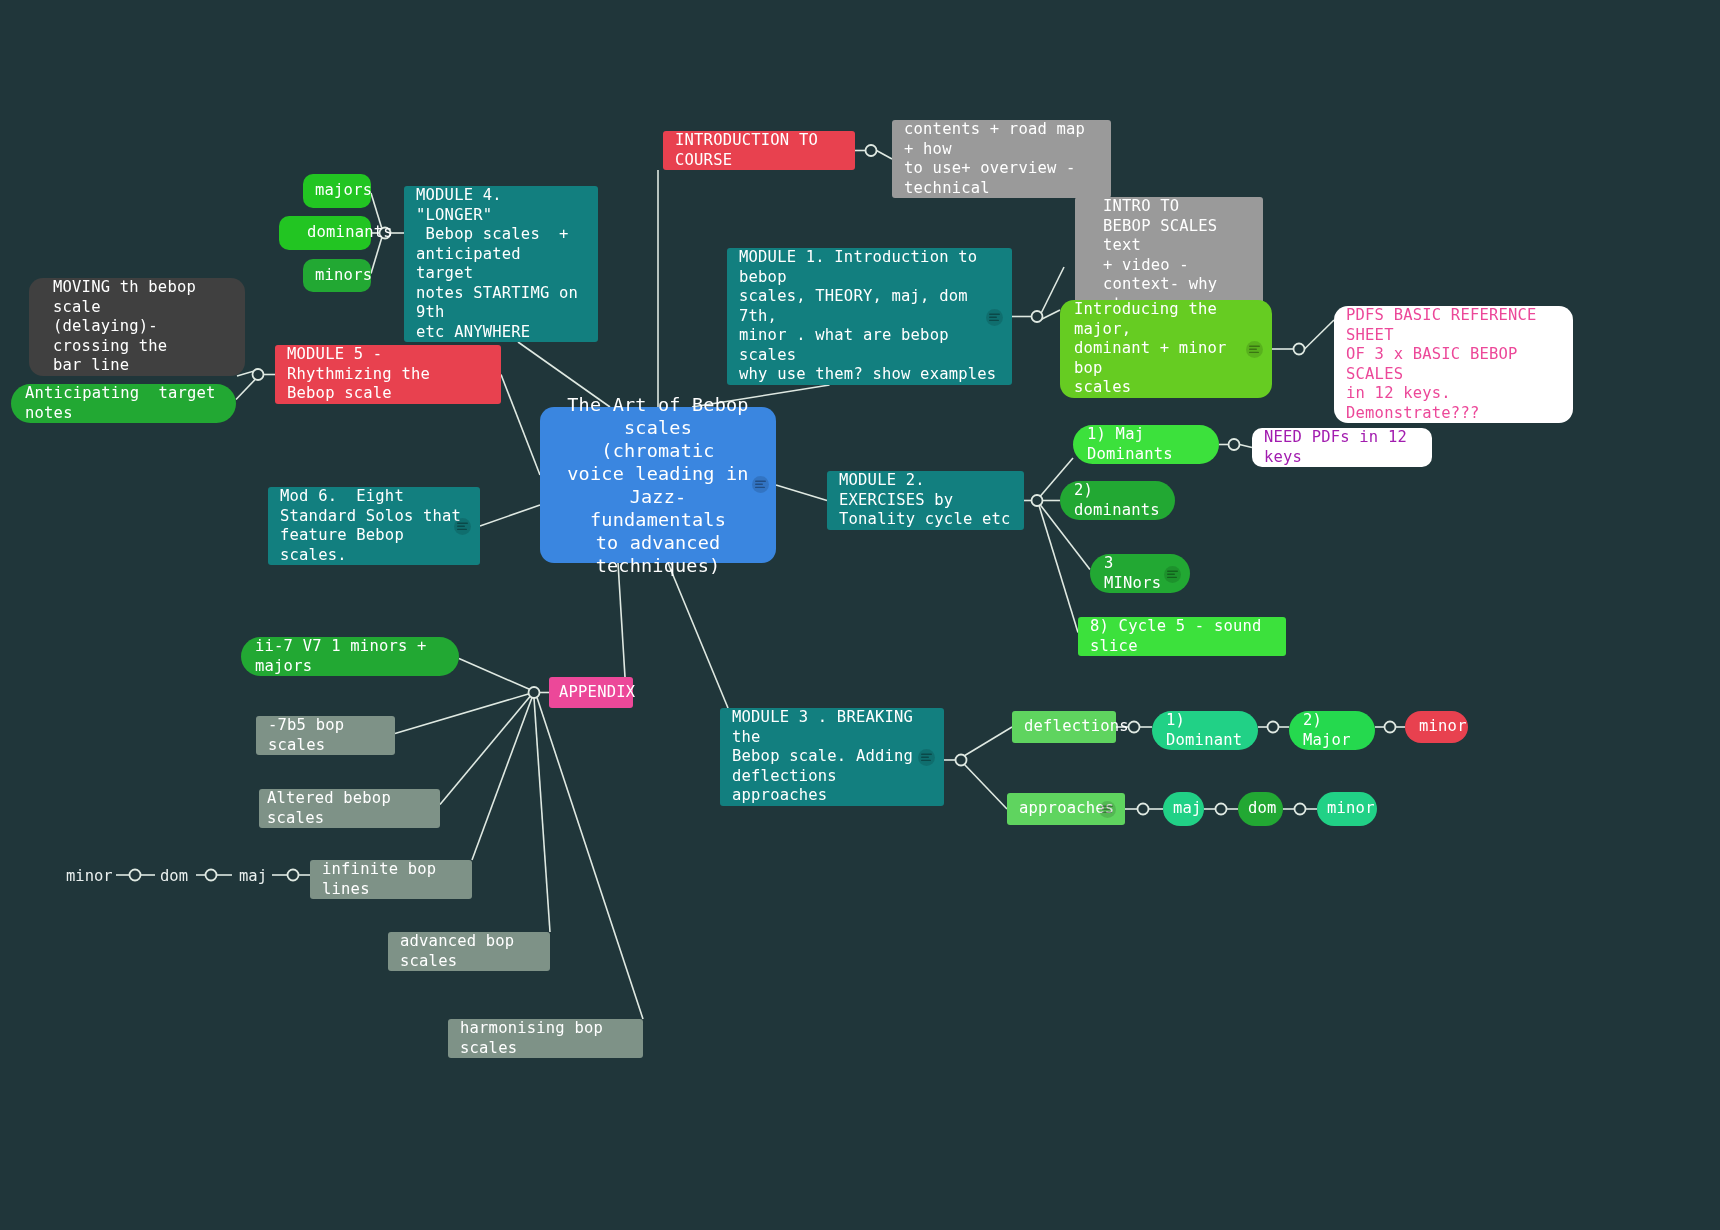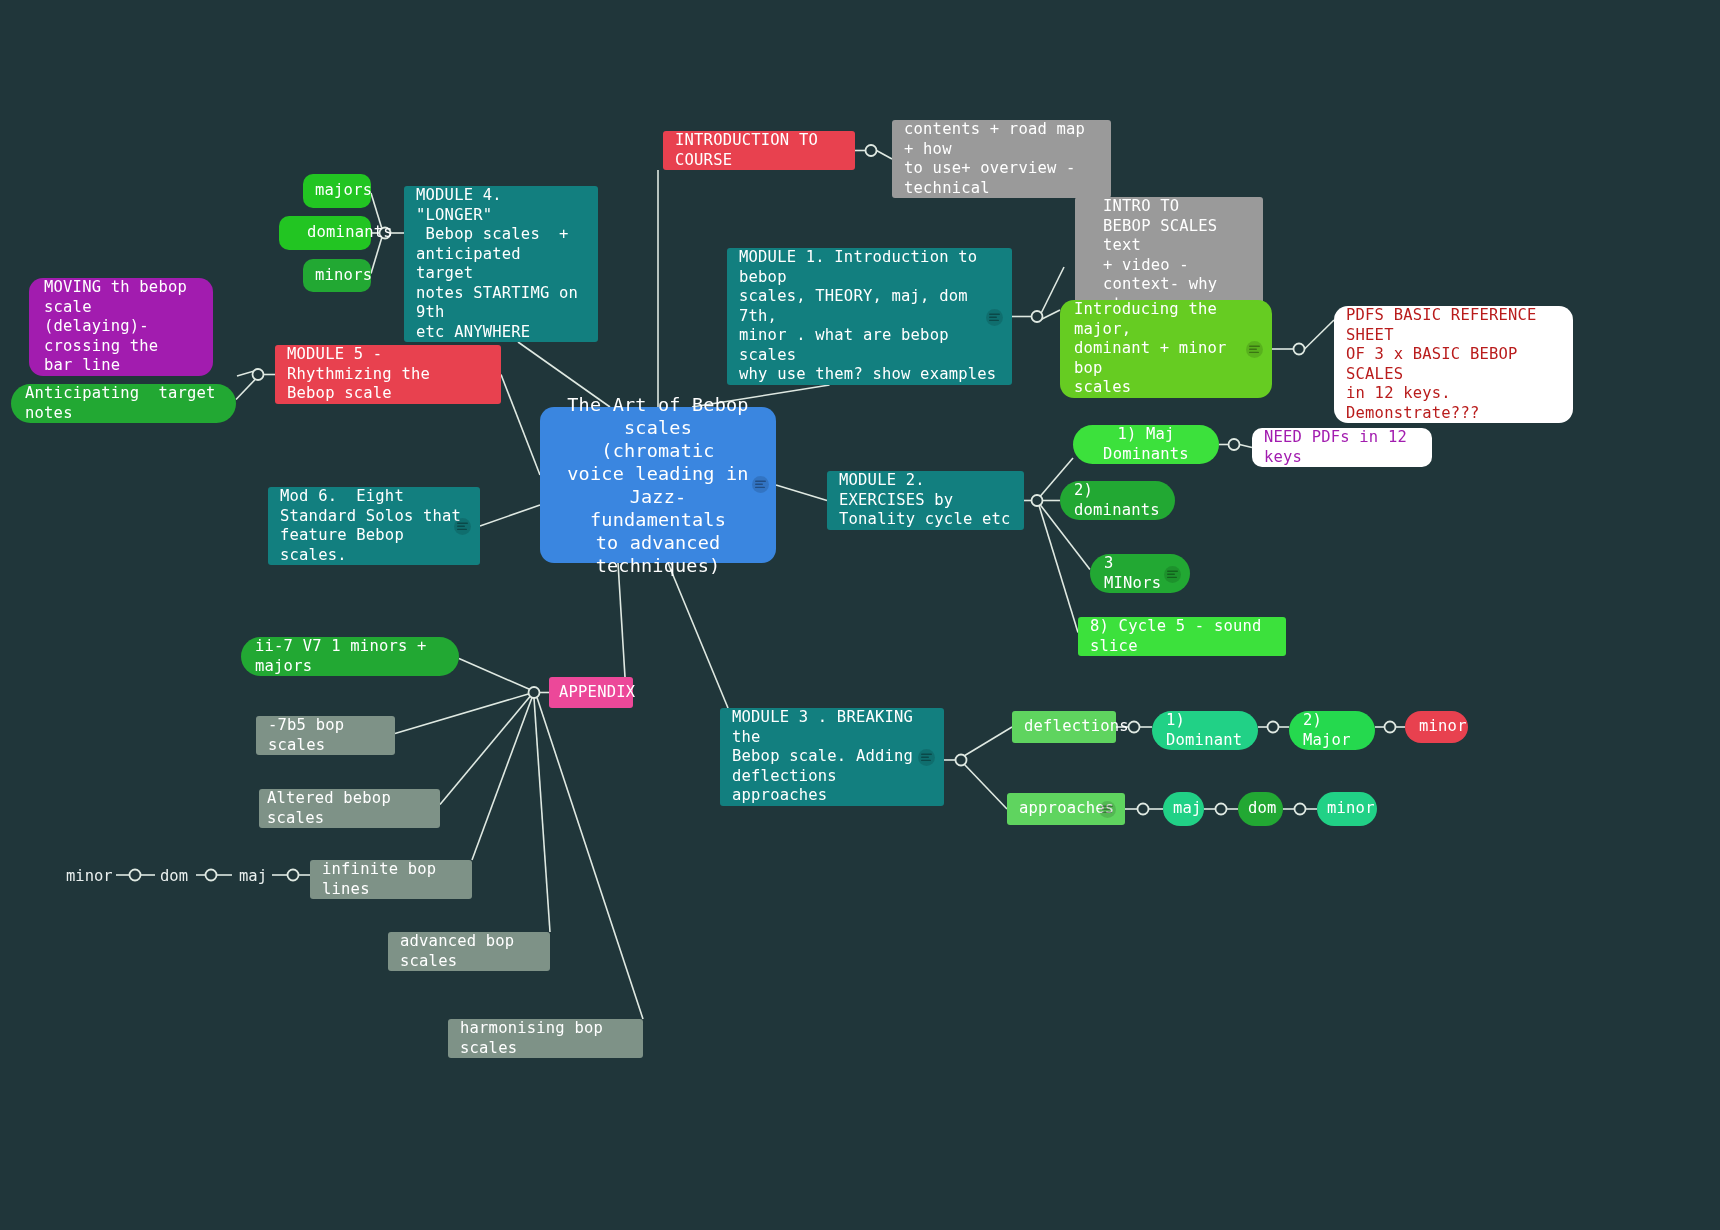--- a/index.html
+++ b/index.html
@@ -153,43 +153,43 @@
 technical</span></div>
       <div class="node rect" id="node-module-1" style="left: 727px; top: 248px; width: 285px; min-height: 80px; background: rgb(18, 127, 127); padding: 0px 12px;"><span class="txt">MODULE 1. Introduction to bebop
 scales, THEORY, maj, dom 7th,
 minor . what are bebop scales
 why use them? show examples</span></div>
       <div class="node rect" id="node-intro-bebop-scales" style="left: 1064px; top: 197px; width: 188px; min-height: 45px; background: rgb(154, 154, 154); padding: 0px 28px; margin-left: 11px;"><span class="txt">INTRO TO BEBOP SCALES text
 + video - context- why etc</span></div>
       <div class="node soft" id="node-introducing-major" style="left: 1060px; top: 300px; width: 212px; min-height: 62px; background: rgb(102, 204, 34); padding: 0px 14px;"><span class="txt">Introducing the major,
 dominant + minor bop
 scales</span></div>
-      <div class="node soft" id="node-pdfs-basic-ref" style="left: 1334px; top: 306px; width: 239px; min-height: 62px; background: rgb(255, 255, 255); padding: 0px 12px; color: #b91c1c;"><span class="txt">PDFS BASIC REFERENCE SHEET
+      <div class="node soft" id="node-pdfs-basic-ref" style="left: 1334px; top: 306px; width: 239px; min-height: 62px; background: rgb(255, 255, 255); padding: 0px 12px; color: #ec4899;"><span class="txt">PDFS BASIC REFERENCE SHEET
 OF 3 x BASIC BEBOP SCALES
 in 12 keys. Demonstrate???</span></div>
       <div class="node rect" id="node-module-4" style="left: 404px; top: 186px; width: 194px; min-height: 96px; background: rgb(18, 127, 127); padding: 0px 12px;"><span class="txt">MODULE 4.   "LONGER"
  Bebop scales  +
 anticipated target
 notes STARTIMG on 9th
 etc ANYWHERE</span></div>
       <div class="node soft2" id="node-majors" style="left: 303px; top: 174px; width: 68px; min-height: 34px; background: rgb(34, 197, 34); padding: 0px 12px;"><span class="txt">majors</span></div>
       <div class="node soft2" id="node-dominants" style="left: 279px; top: 216px; width: 92px; min-height: 34px; background: rgb(34, 197, 34); padding: 0px 28px;"><span class="txt">dominants</span></div>
       <div class="node soft2" id="node-minors" style="left: 303px; top: 259px; width: 68px; min-height: 33px; background: rgb(34, 168, 51); padding: 0px 12px;"><span class="txt">minors</span></div>
-      <div class="node soft" id="node-moving-bebop" style="left: 29px; top: 278px; width: 184px; min-height: 60px; background: #a21caf; padding: 0px 15px;"><span class="txt">MOVING th bebop scale
+      <div class="node soft" id="node-moving-bebop" style="left: 29px; top: 278px; width: 216px; min-height: 60px; background: #404040; padding: 0px 24px;"><span class="txt">MOVING th bebop scale
 (delaying)- crossing the
 bar line</span></div>
       <div class="node rect" id="node-module-5" style="left: 275px; top: 345px; width: 226px; min-height: 48px; background: rgb(232, 65, 79); padding: 0px 12px;"><span class="txt">MODULE 5 - Rhythmizing the
 Bebop scale</span></div>
       <div class="node round" id="node-anticipating" style="left: 11px; top: 384px; width: 225px; min-height: 32px; background: rgb(34, 168, 51); padding: 0px 14px;"><span class="txt">Anticipating  target notes</span></div>
       <div class="node rect" id="node-mod-6" style="left: 268px; top: 487px; width: 212px; min-height: 60px; background: rgb(18, 127, 127); padding: 0px 12px;"><span class="txt">Mod 6.  Eight
 Standard Solos that
 feature Bebop scales.</span></div>
       <div class="node rect" id="node-module-2" style="left: 827px; top: 471px; width: 197px; min-height: 50px; background: rgb(18, 127, 127); padding: 0px 12px;"><span class="txt">MODULE 2. EXERCISES by
 Tonality cycle etc</span></div>
-      <div class="node round" id="node-maj-dominants" style="left: 1073px; top: 425px; width: 146px; min-height: 35px; background: rgb(60, 225, 60); padding: 0px 14px; text-align: center;"><span class="txt">1) Maj Dominants</span></div>
+      <div class="node round" id="node-maj-dominants" style="left: 1073px; top: 425px; width: 146px; min-height: 35px; background: rgb(60, 225, 60); padding: 0px 14px;"><span class="txt">1) Maj Dominants</span></div>
       <div class="node soft2" id="node-need-pdfs" style="left: 1252px; top: 428px; width: 180px; min-height: 29px; background: rgb(255, 255, 255); padding: 0px 12px; color: #a21caf;"><span class="txt">NEED PDFs in 12 keys</span></div>
       <div class="node round" id="node-dominants-2" style="left: 1060px; top: 481px; width: 115px; min-height: 34px; background: rgb(34, 168, 51); padding: 0px 14px;"><span class="txt">2) dominants</span></div>
       <div class="node round" id="node-minors-3" style="left: 1090px; top: 554px; width: 100px; min-height: 33px; background: rgb(34, 168, 51); padding: 0px 14px;"><span class="txt">3 MINors</span></div>
       <div class="node rect" id="node-cycle-5" style="left: 1078px; top: 617px; width: 208px; min-height: 29px; background: rgb(60, 225, 60); padding: 0px 12px;"><span class="txt">8) Cycle 5 - sound slice</span></div>
       <div class="node rect" id="node-module-3" style="left: 720px; top: 708px; width: 224px; min-height: 65px; background: rgb(18, 127, 127); padding: 0px 12px;"><span class="txt">MODULE 3 . BREAKING the
 Bebop scale. Adding
 deflections approaches</span></div>
       <div class="node rect" id="node-deflections" style="left: 1012px; top: 711px; width: 104px; min-height: 32px; background: rgb(95, 212, 95); padding: 0px 12px;"><span class="txt">deflections</span></div>
       <div class="node round" id="node-defl-dominant" style="left: 1152px; top: 711px; width: 106px; min-height: 32px; background: rgb(33, 209, 134); padding: 0px 14px;"><span class="txt">1) Dominant</span></div>
       <div class="node round" id="node-defl-major" style="left: 1289px; top: 711px; width: 86px; min-height: 32px; background: rgb(37, 217, 78); padding: 0px 14px;"><span class="txt">2) Major</span></div>

